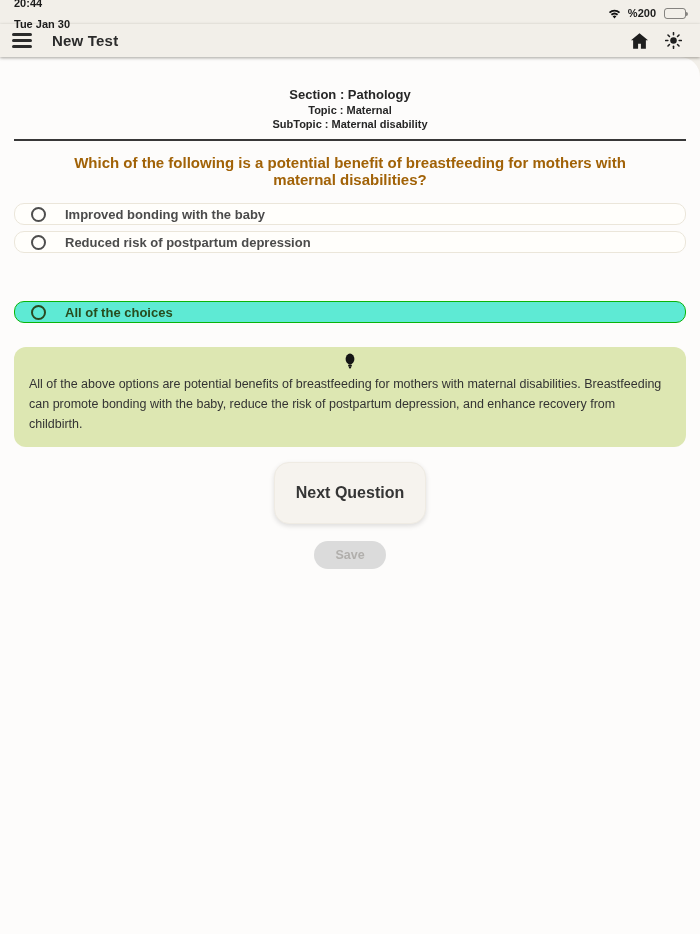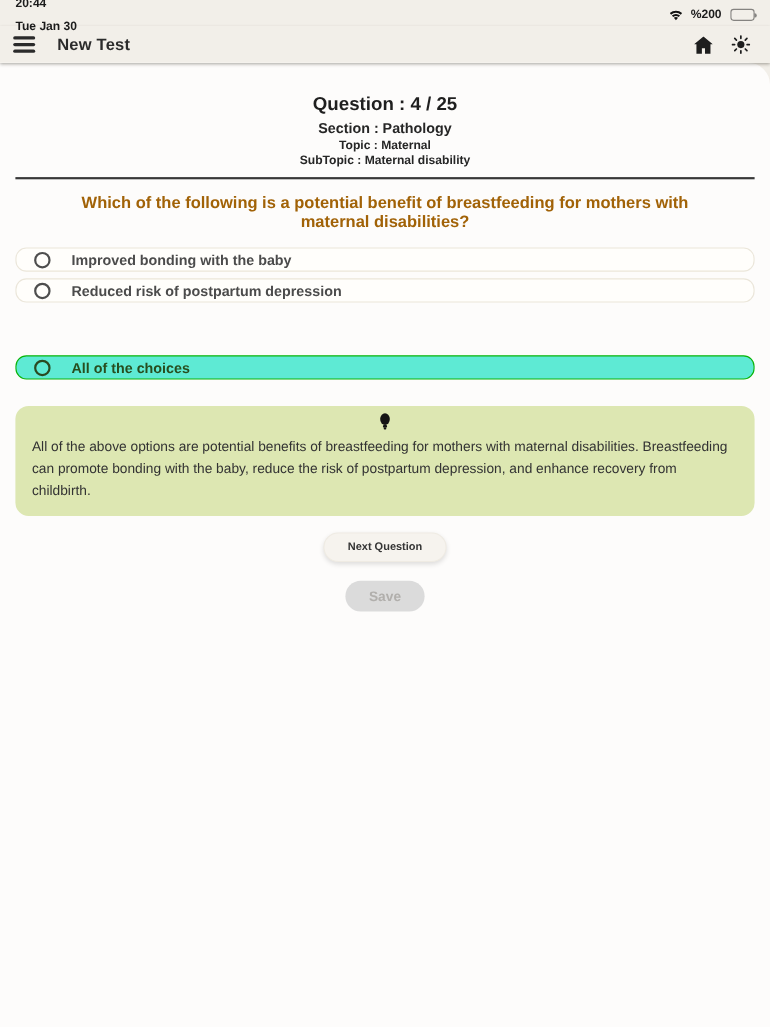--- a/index.html
+++ b/index.html
@@ -89,22 +89,22 @@
     background: #dde7b2;
     border-radius: 12px;
     padding: 6px 15px 13px 15px;
   }
   .bulb-wrap { display: flex; justify-content: center; height: 18px; }
   .explanation-text { font-size: 12.5px; color: #333; line-height: 1.6; margin-top: 3px; }
   
   .next-btn {
     display: block; margin: 15px auto 0 auto;
     background: #f6f3ee; border: 1px solid #efebe3;
-    border-radius: 15px; padding: 7px 21px;
-    font-family: inherit; font-size: 10px; font-weight: 600; color: #353535;
+    border-radius: 15px; padding: 21px 21px;
+    font-family: inherit; font-size: 16px; font-weight: 600; color: #353535;
     box-shadow: 0 2px 5px rgba(0,0,0,.13);
     cursor: pointer;
   }
   .save-btn {
     display: block; margin: 17px auto 0 auto;
     background: #dbdbdb; border: none;
     border-radius: 14px; padding: 7px 21px;
     font-family: inherit; font-size: 12.5px; font-weight: 600; color: #b1afac;
     cursor: default;
   }
@@ -164,21 +164,20 @@
         <line x1="4.2" y1="19.8" x2="6.3" y2="17.7"></line>
           <line x1="17.7" y1="6.3" x2="19.8" y2="4.2"></line>
       </g>
     </svg>
   </button>
 </div>
 
 <div class="sheet">
 
   <div class="q-head">
-    <div class="q-title">Question : 4 / 25</div>
     <div class="q-section">Section : Pathology</div>
     <div class="q-topic">Topic : Maternal</div>
     <div class="q-subtopic">SubTopic : Maternal disability</div>
   </div>
 
   <div class="divider"></div>
 
   <div class="question-text">Which of the following is a potential benefit of breastfeeding for mothers with maternal disabilities?</div>
 
   <div class="options">

